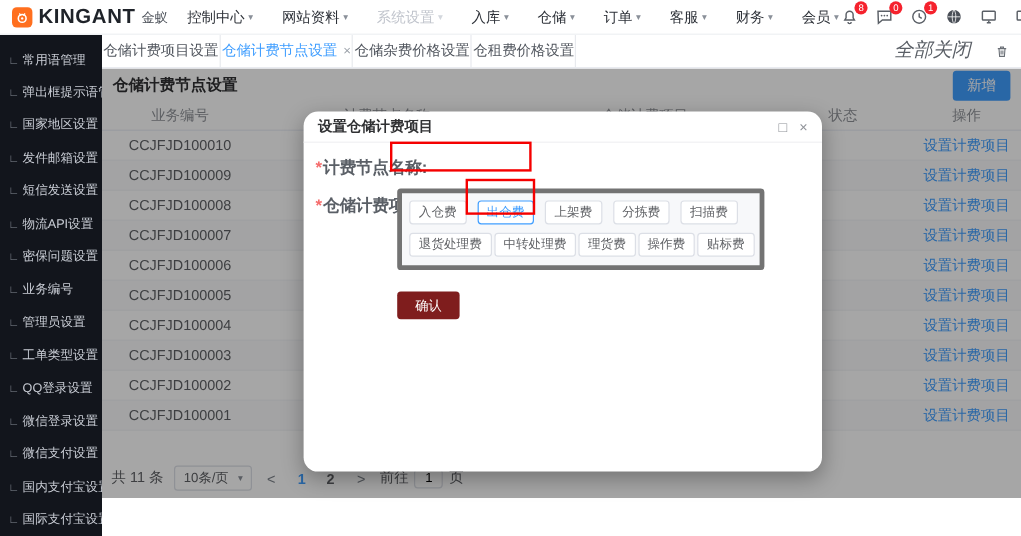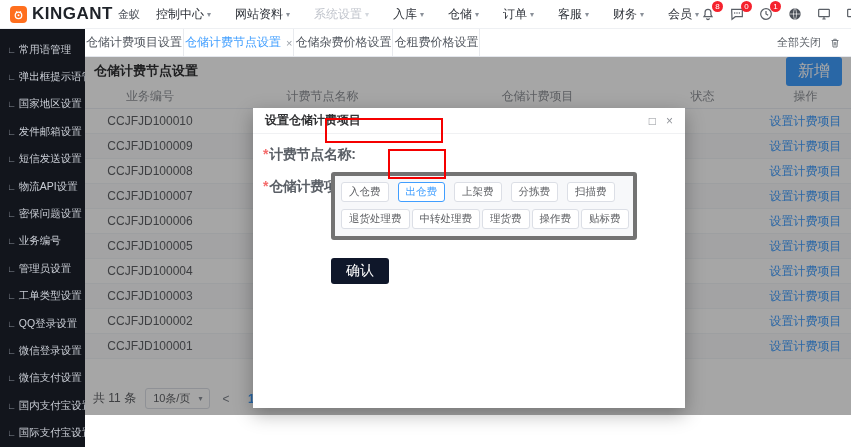--- a/index.html
+++ b/index.html
@@ -32,29 +32,29 @@
                color:#c9cdd5; font-size:10.5px; white-space:nowrap; overflow:hidden; cursor:pointer; }
   .branch { color:#858b95; font-size:9px; flex:none; }
 
   
   .tabbar { position:absolute; top:29px; left:85px; width:766px; height:28px; background:#fff;
             border-bottom:1px solid #e4e7ed; display:flex; align-items:stretch; z-index:20; }
   .tab { display:flex; align-items:center; gap:5px; padding:0 1px; font-size:12px; color:#51565e;
          border-right:1px solid #e8eaee; cursor:pointer; white-space:nowrap; }
   .tab.active { color:#409eff; }
   .tab-close { font-size:11px; color:#9aa0a8; }
-  .close-all { margin-left:auto; display:flex; align-items:center; gap:8px; font-size:11px;
-               color:#5a5f66; padding-right:10px; cursor:pointer; }
+  .close-all { margin-left:auto; display:flex; align-items:center; gap:20px; font-size:16px;
+               color:#5a5f66; padding-right:10px; cursor:pointer;font-style:italic; }
   .close-all svg { width:12px; height:12px; }
 
   
   .content { position:absolute; top:57px; left:85px; width:766px; height:358px; background:#fff; z-index:5; }
   .page-head { height:28px; display:flex; align-items:center; padding:0 9px; }
   .page-title { font-size:13px; font-weight:bold; color:#303133; }
-  .add-btn { margin-left:auto; background:#409eff; color:#fff; font-size:16px; padding:4px 12px;
+  .add-btn { margin-left:auto; background:#409eff; color:#fff; font-size:12px; padding:4px 12px;
              border-radius:3px; border:none; cursor:pointer; }
   .thead, .trow { display:grid; grid-template-columns:130px 215px 215px 115px 91px; align-items:center;
                   text-align:center; font-size:12px; }
   .thead { height:24px; color:#909399; border-bottom:1px solid #ebeef5; }
   .trow { height:25px; color:#606266; border-bottom:1px solid #f2f4f7; }
   .trow:nth-child(even) { background:#fafbfc; }
   .action-link { color:#409eff; cursor:pointer; }
   .pagination { position:absolute; left:8px; top:331px; display:flex; align-items:center; gap:9px;
                 font-size:12px; color:#606266; }
   .size-select { border:1px solid #dcdfe6; border-radius:3px; padding:2px 7px; display:flex; gap:8px;
@@ -64,41 +64,41 @@
   .page-num { width:20px; text-align:center; cursor:pointer; font-weight:bold; color:#606266; }
   .page-num.active { color:#409eff; }
   .goto { display:flex; align-items:center; gap:5px; }
   .goto-input { width:24px; border:1px solid #dcdfe6; border-radius:3px; text-align:center;
                 font-size:11px; padding:1px 2px; font-family:inherit; }
 
   
   .overlay { position:absolute; top:57px; left:85px; width:766px; height:358px;
              background:rgba(0,0,0,0.35); z-index:15; }
   .modal { position:absolute; left:253px; top:93px; width:432px; height:300px; background:#fff;
-           border-radius:0; box-shadow:0 6px 18px rgba(0,0,0,.3); z-index:20;margin-top:15px; }
+           border-radius:12px; box-shadow:0 6px 18px rgba(0,0,0,.3); z-index:20; }
   .modal-head { height:26px; display:flex; align-items:center; padding:0 12px; border-bottom:1px solid #f0f1f3; }
   .modal-title { font-size:12px; font-weight:bold; color:#303133; }
   .modal-controls { margin-left:auto; display:flex; gap:10px; color:#909399; font-size:12px; }
   .modal-controls span { cursor:pointer; line-height:1; }
   .modal-body { padding:6px 10px; }
   .form-row { display:flex; margin-bottom:8px; }
   .form-label { width:64px; flex:none; text-align:right; font-size:14px; font-weight:bold;
                 color:#5a5f66; padding-top:6px; letter-spacing:-.3px; white-space:nowrap; }
   .required-star { color:#f56c6c; margin-right:1px; }
   .name-input { margin-left:4px; width:306px; height:22px; border:1px solid #dcdfe6; border-radius:3px;
                 font-size:10.5px; color:#606266; padding:0 7px; font-family:inherit; }
   .fee-panel { margin-left:4px; width:306px; background:#f7f8fa; border:4px solid #737373;
                border-radius:3px; padding:6px 0 0 6px; }
   .fee-row { display:flex; gap:9px; margin-bottom:7px; }
   .fee-row.row2 { gap:2px; }
   .fee-btn { background:#fff; border:1px solid #dcdfe6; border-radius:3px; font-size:10.5px;
              color:#606266; padding:2px 7px; white-space:nowrap; cursor:pointer; font-family:inherit; }
   .fee-btn.selected { border-color:#409eff; color:#409eff; }
-  .confirm-btn { margin:10px 0 0 68px; background:#0f172a; color:#fff; border:none; border-radius:3px;
-                 font-size:14px; padding:4px 15px; cursor:pointer; font-family:inherit; }
+  .confirm-btn { margin:10px 0 0 68px; background:#7f1d1d; color:#fff; border:none; border-radius:3px;
+                 font-size:11px; padding:4px 15px; cursor:pointer; font-family:inherit; }
 
   
   .annotation { position:absolute; border:2px solid #f50000; z-index:30; pointer-events:none; }
   .anno-input { left:325px; top:118px; width:118px; height:25px; }
   .anno-fee   { left:388px; top:149px; width:58px;  height:30px; }
 </style>
 </head>
 <body>
 
 <div class="topbar">

